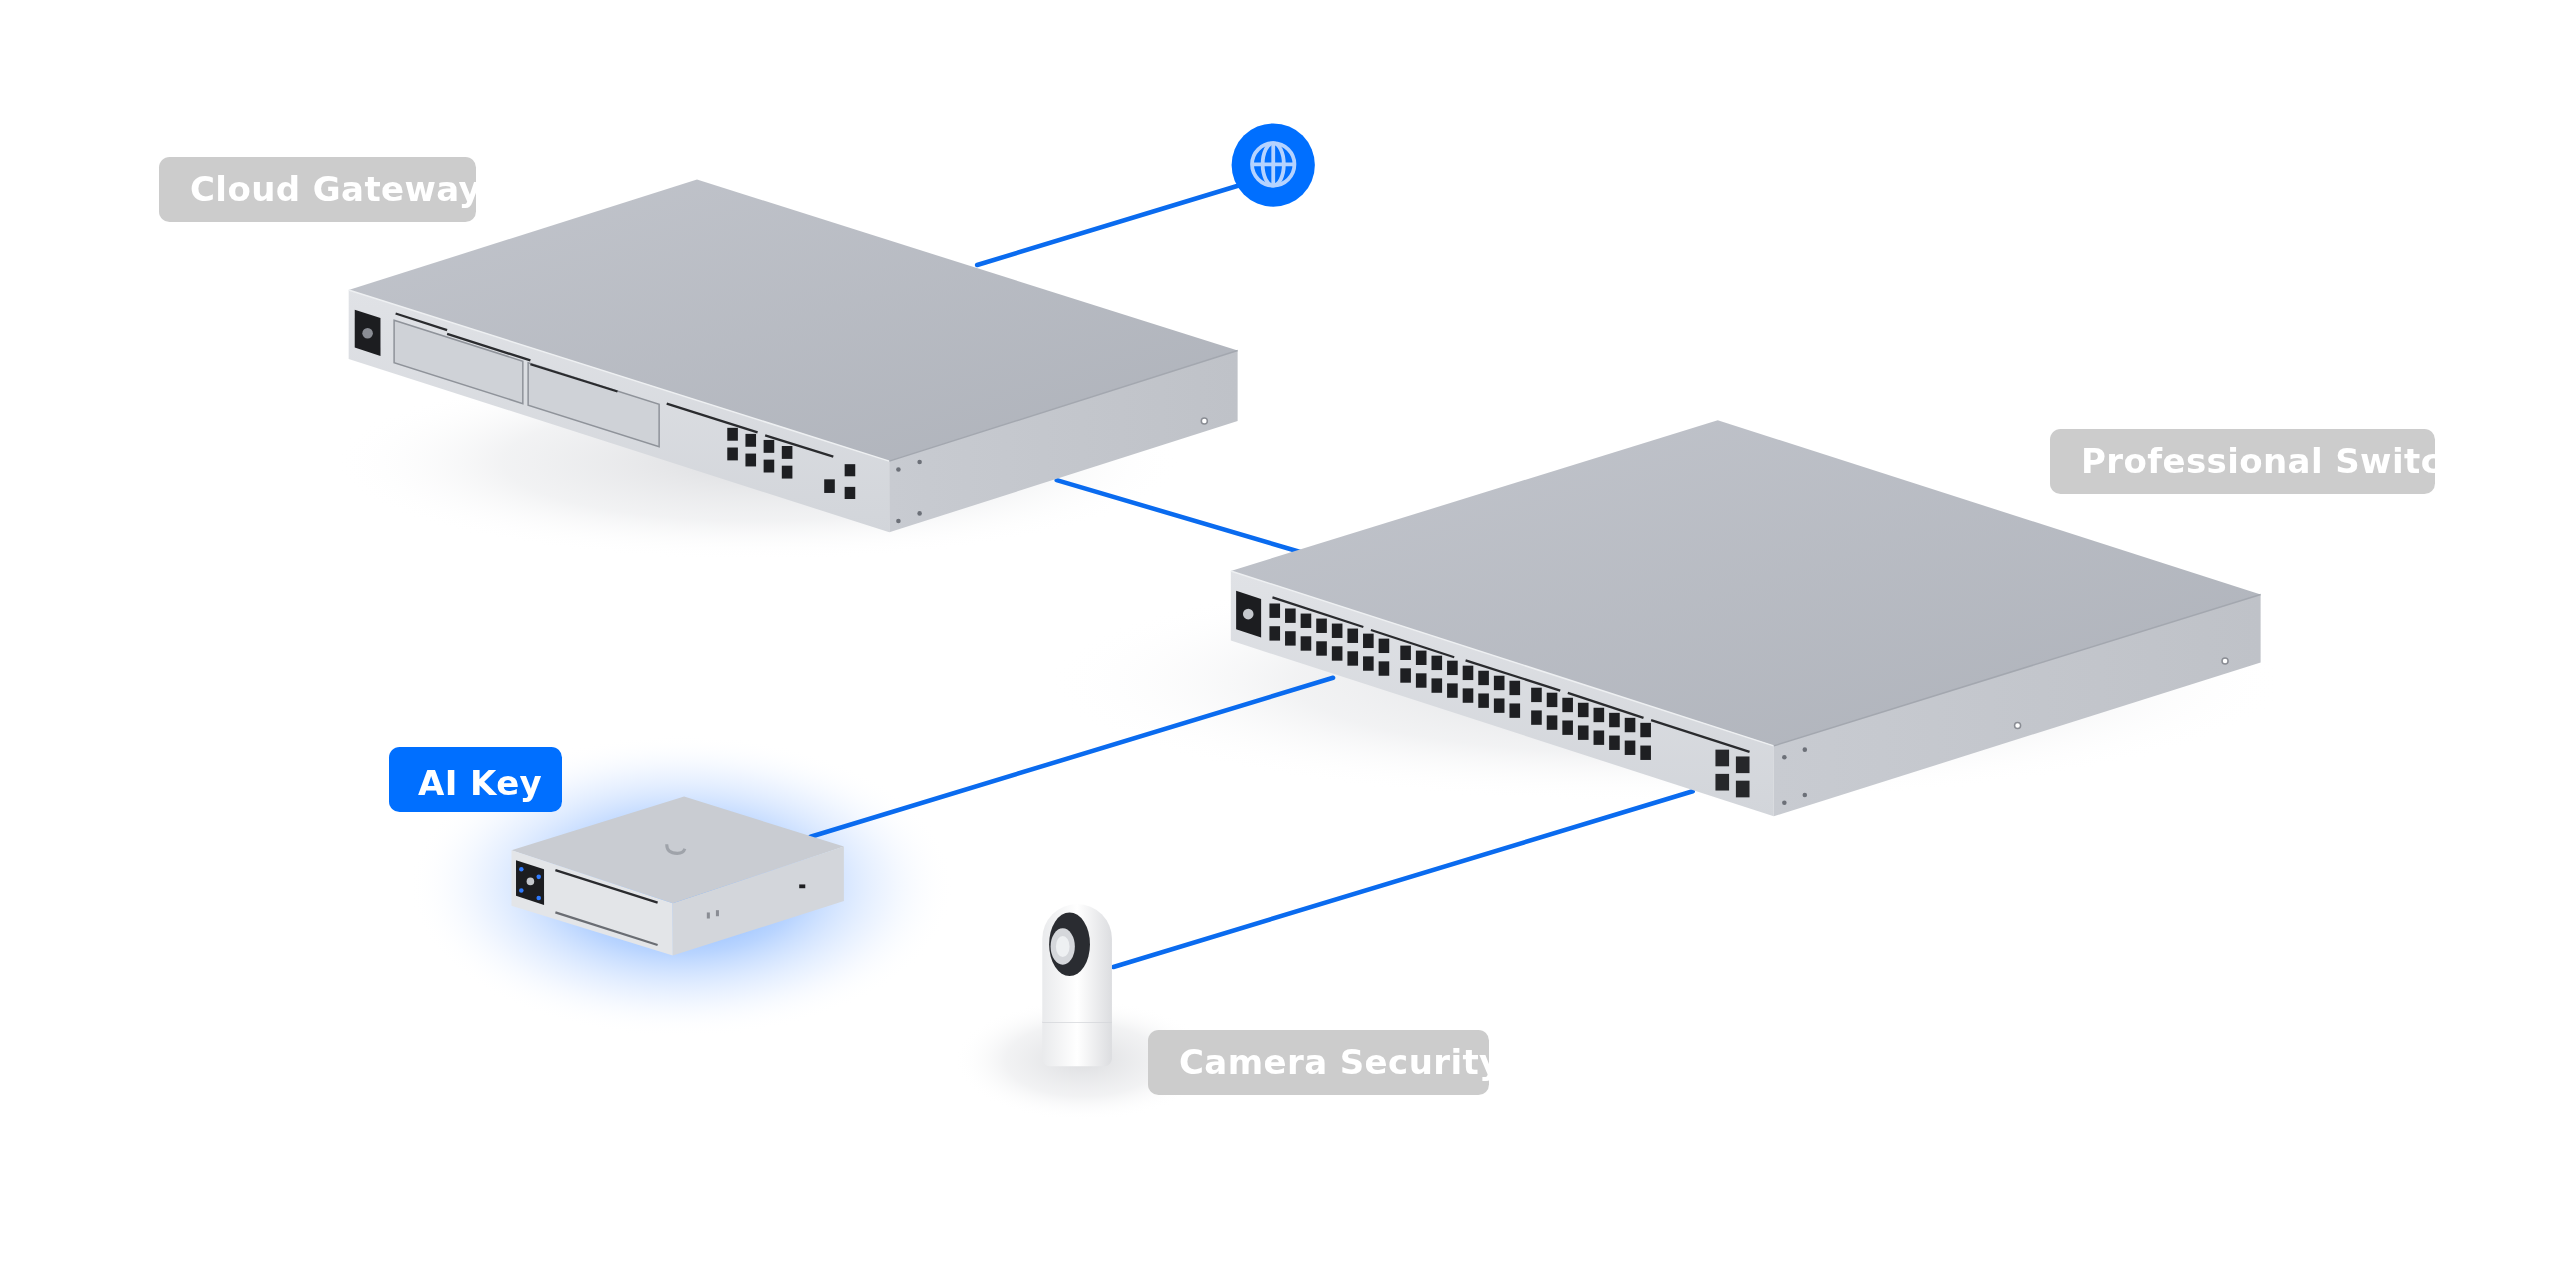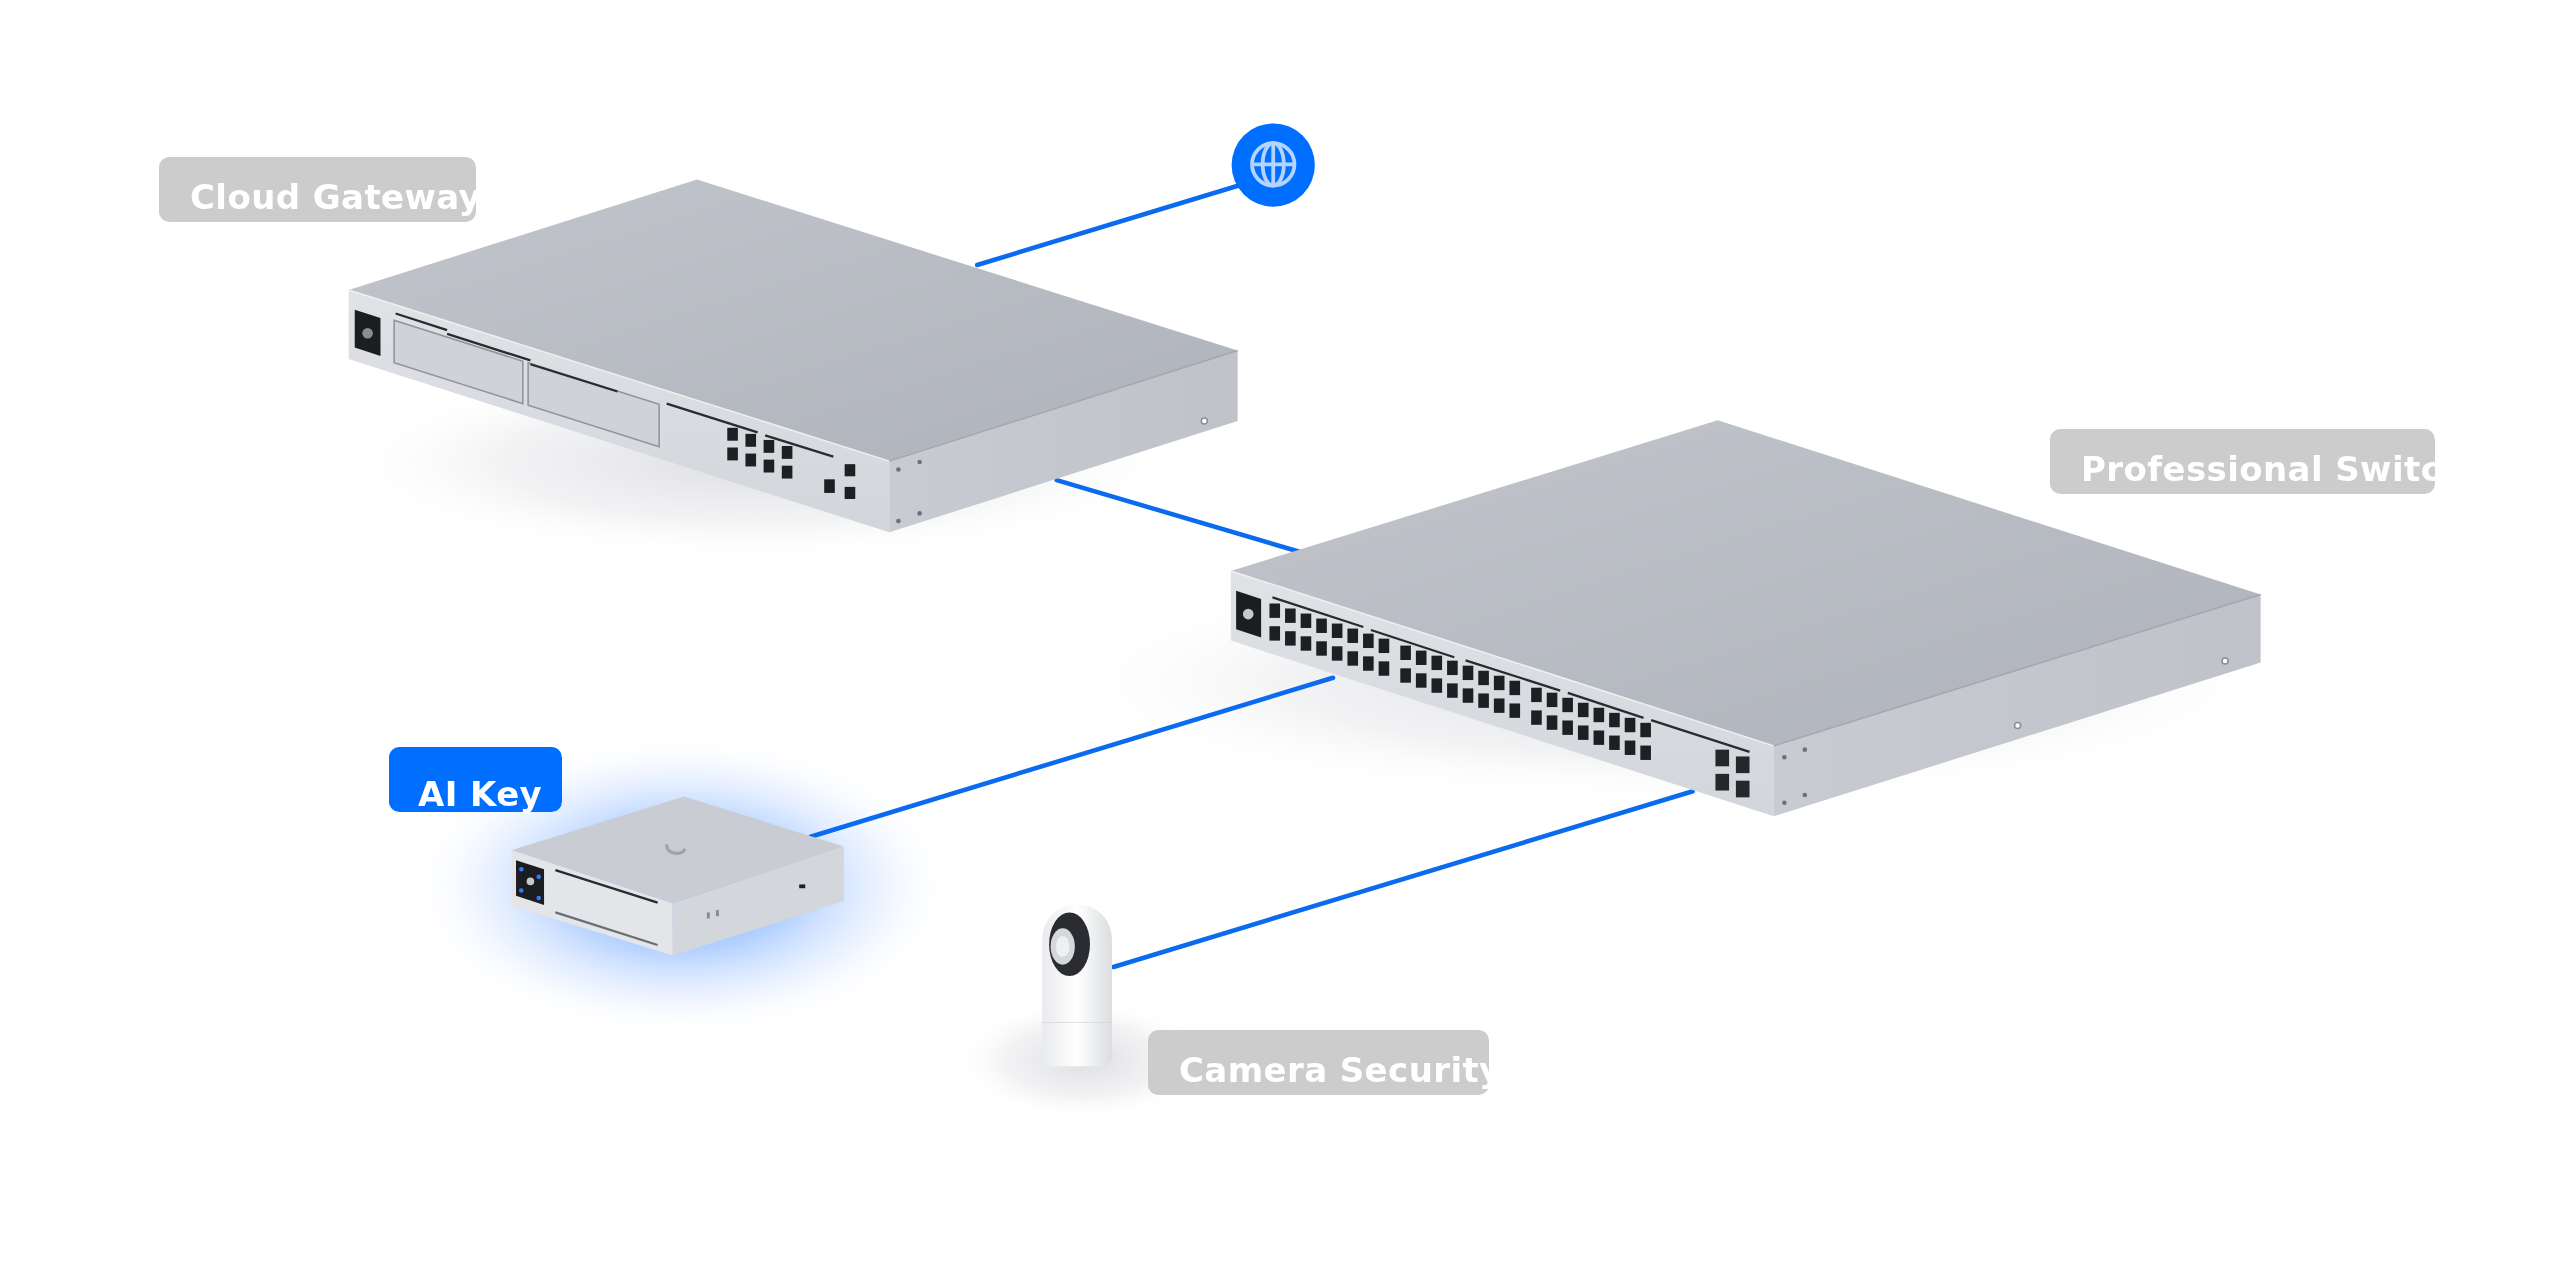--- a/index.html
+++ b/index.html
@@ -1,23 +1,23 @@
 <!DOCTYPE html>
 <html style="font-size:12px"><head>
 <meta charset="utf-8">
 <style>
   html,body{margin:0;padding:0;background:#ffffff;}
   body{width:2576px;height:1285px;position:relative;overflow:hidden;font-family:"DejaVu Sans","Liberation Sans",sans-serif;}
   #scene{position:absolute;left:0;top:0;width:2576px;height:1285px;}
   .label{position:absolute;height:65px;border-radius:10.6px;background:#cccccc;color:#ffffff;
-    font-size:34px;font-weight:bold;line-height:65px;padding:8px 31px;white-space:nowrap;box-sizing:border-box;letter-spacing:0.4px;}
+    font-size:34px;font-weight:bold;line-height:65px;padding:0 31px;white-space:nowrap;box-sizing:border-box;letter-spacing:0.4px;}
   .label.blue{background:#006fff;}
   #lbl-gateway{left:159px;top:157px;width:317px;}
   #lbl-switch{left:2050px;top:429px;width:385px;}
-  #lbl-aikey{left:389px;top:747px;width:173px;padding:15px 29px;}
+  #lbl-aikey{left:389px;top:747px;width:173px;padding:4px 29px;}
   #lbl-camera{left:1148px;top:998px;width:341px;margin-top:32px;}
 </style>
 </head>
 <body>
 
 <svg id="scene" viewBox="0 0 3401 1697" xmlns="http://www.w3.org/2000/svg">
   <defs>
     <radialGradient id="shadowGrad" cx="50%" cy="50%" r="50%">
       <stop offset="0%" stop-color="#d9dadd" stop-opacity="0.9"></stop>
       <stop offset="60%" stop-color="#e9eaec" stop-opacity="0.6"></stop>

